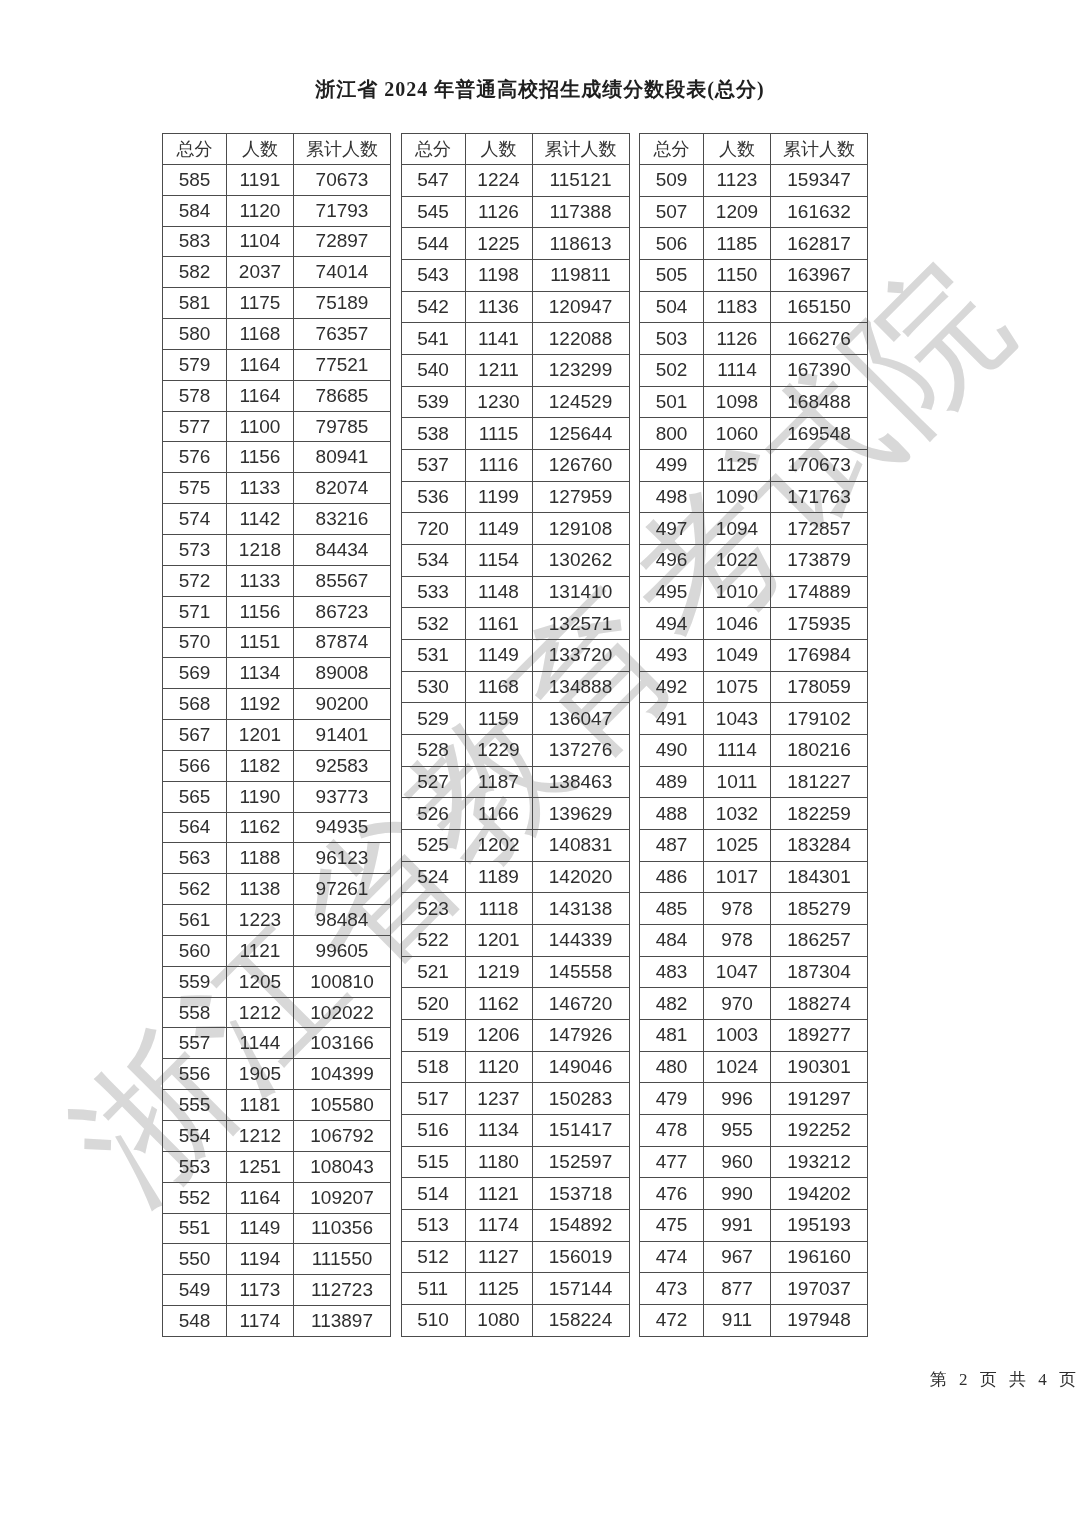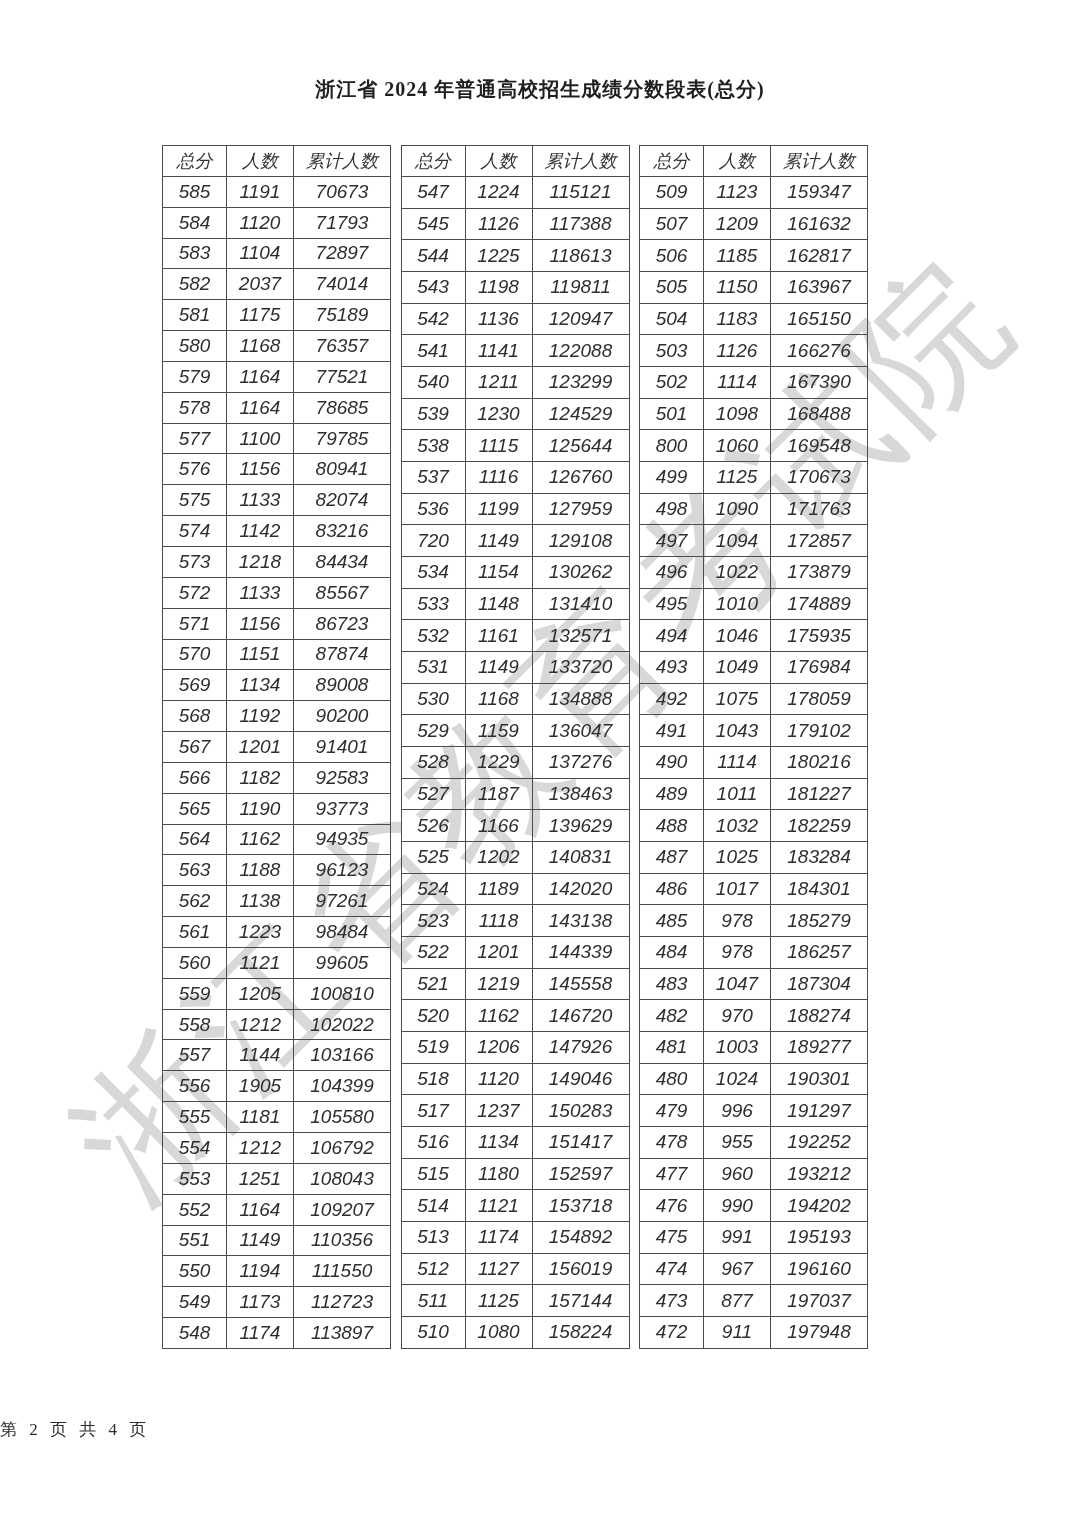--- a/index.html
+++ b/index.html
@@ -32,26 +32,25 @@
     text-align:center;
     font-family:"Liberation Serif", serif;
     font-size:20px;
     font-weight:bold;
     letter-spacing:1px;
     color:#1f1f1f;
     z-index:1;
   }
   .tables {
     position:absolute;
-    top:145px; left:162px;
+    top:133px; left:162px;
     width:706px;
     display:flex;
     justify-content:space-between;
     z-index:1;
-    font-style:italic;
   }
   table.score-table {
     border-collapse:collapse;
     width:228px;
     table-layout:fixed;
     background:transparent;
   }
   table.score-table col.c-score { width:64px; }
   table.score-table col.c-count { width:67px; }
   table.score-table col.c-cum   { width:97px; }
@@ -68,23 +67,23 @@
     overflow:hidden;
   }
   table.score-table th {
     font-family:"Liberation Serif", serif;
     font-weight:normal;
     font-size:18px;
     color:#333333;
   }
   .footer {
     position:absolute;
-    top:1418px; left:0;
+    top:1368px; left:0;
     width:100%;
-    text-align:left;
+    text-align:right;
     font-family:"Liberation Serif", serif;
     font-size:17px;
     letter-spacing:4px;
     color:#2e2e2e;
     z-index:1;
   }
 </style>
 </head>
 <body>
 

